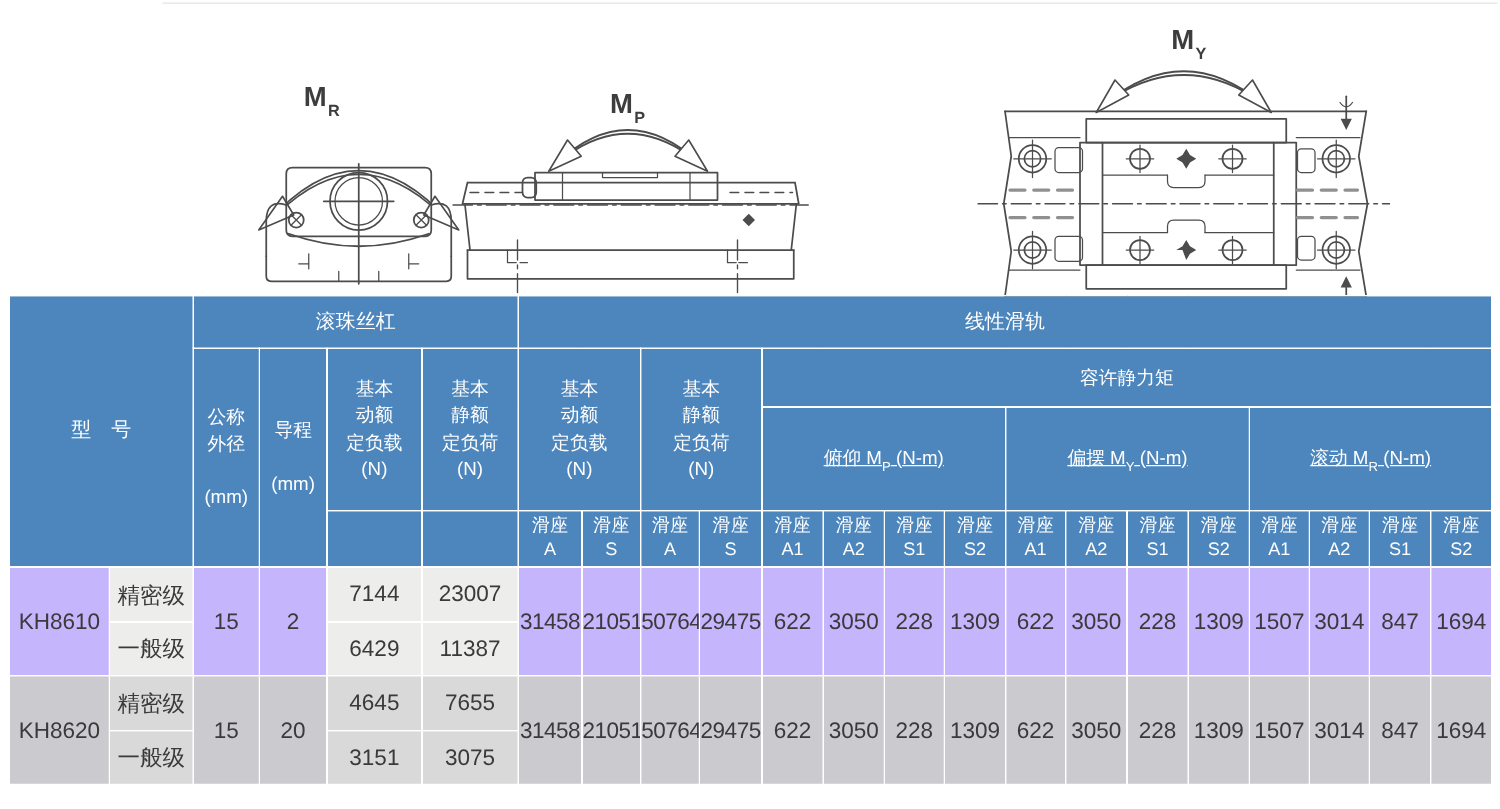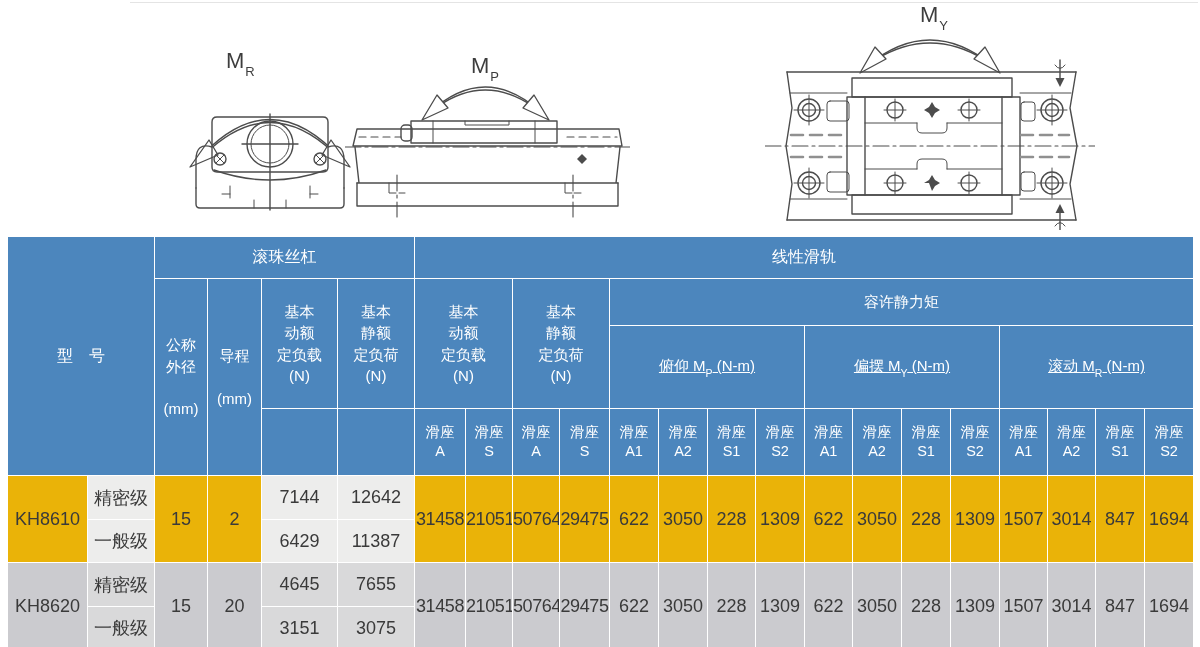--- a/index.html
+++ b/index.html
@@ -1,21 +1,21 @@
 <!DOCTYPE html>
 <html><head>
 <meta charset="utf-8">
 <style>
   html,body{margin:0;padding:0;background:#fff;}
   .page{position:relative;width:1200px;height:647px;background:#ffffff;overflow:hidden;
         font-family:"Liberation Sans","DejaVu Sans",sans-serif;}
   .top-rule{position:absolute;left:130px;top:2px;width:1068px;height:1px;background:#e4e4e4;}
 
   
-  figure.drawing{position:absolute;margin:0;padding:0;}
+  figure.drawing{position:absolute;margin:17px;padding:0;font-weight:bold;}
   figure.drawing svg{position:absolute;left:0;top:0;}
   .m-label{position:absolute;z-index:2;color:#3d3d3d;font-size:22px;line-height:1;
            font-family:"Liberation Sans","DejaVu Sans",sans-serif;}
   .m-label sub{font-size:13px;position:relative;top:3px;left:1px;}
   .ln path,.ln circle,.ln rect{stroke:#4c4c4c;fill:none;stroke-width:1.4;
        stroke-linecap:round;stroke-linejoin:round;}
   .ln .ah{fill:#ffffff;stroke-width:1.3;}
   .ln .fill{fill:#4c4c4c;stroke:none;}
   .ln .dash{stroke-dasharray:7 5;stroke-width:1.2;}
   .ln .dash2{stroke:#909090;stroke-width:2.6;stroke-dasharray:12 7;}
@@ -30,21 +30,21 @@
   table.spec th{background:#4c86bd;color:#ffffff;font-weight:normal;font-size:15px;}
   tr.h1 th{font-size:16px;}
   th.model-th{font-size:17px;}
   .ml{white-space:pre-line;line-height:1.42;font-size:14.5px;}
   tr.h3 th{font-size:15px;text-decoration:underline;}
   tr.h3 sub{font-size:10.5px;position:relative;top:2px;}
   tr.h4 th{font-size:14.5px;line-height:1.32;white-space:pre-line;}
   table.spec td{color:#3a3a3a;font-size:18px;}
   td.model-cell{font-size:15.5px;}
   td.num{letter-spacing:-0.4px;font-size:14.5px;}
-  .lt{background:#eab308;}
+  .lt{background:#c4b5fd;}
   .lt2{background:#ededec;}
   .dk{background:#cbcbcf;}
   .dk2{background:#d9d9da;}
 </style>
 </head>
 <body>
 
 <div class="page">
   <div class="top-rule"></div>
 
@@ -209,21 +209,21 @@
 静额
 定负荷
 (N)</th>
           <th colspan="12">容许静力矩</th>
         </tr>
         <tr class="h3" style="height:83px">
           <th colspan="4"><span>俯仰 M</span><sub>P</sub><span> (N-m)</span></th>
           <th colspan="4"><span>偏摆 M</span><sub>Y</sub><span> (N-m)</span></th>
           <th colspan="4"><span>滚动 M</span><sub>R</sub><span> (N-m)</span></th>
         </tr>
-        <tr class="h4" style="height:67px">
+        <tr class="h4" style="height:45px">
           <th></th>
           <th></th>
           <th>滑座
 A</th>
           <th>滑座
 S</th>
           <th>滑座
 A</th>
           <th>滑座
 S</th>
@@ -252,21 +252,21 @@
           <th>滑座
 S2</th>
         </tr>
 
         <tr style="height:44px">
           <td rowspan="2" class="lt model-cell">KH8610</td>
           <td class="lt2">精密级</td>
           <td rowspan="2" class="lt">15</td>
           <td rowspan="2" class="lt">2</td>
           <td class="lt2">7144</td>
-          <td class="lt2">12642</td>
+          <td class="lt2">23007</td>
           <td rowspan="2" class="lt num">31458</td>
           <td rowspan="2" class="lt num">21051</td>
           <td rowspan="2" class="lt num">50764</td>
           <td rowspan="2" class="lt num">29475</td>
           <td rowspan="2" class="lt">622</td>
           <td rowspan="2" class="lt">3050</td>
           <td rowspan="2" class="lt">228</td>
           <td rowspan="2" class="lt">1309</td>
           <td rowspan="2" class="lt">622</td>
           <td rowspan="2" class="lt">3050</td>

